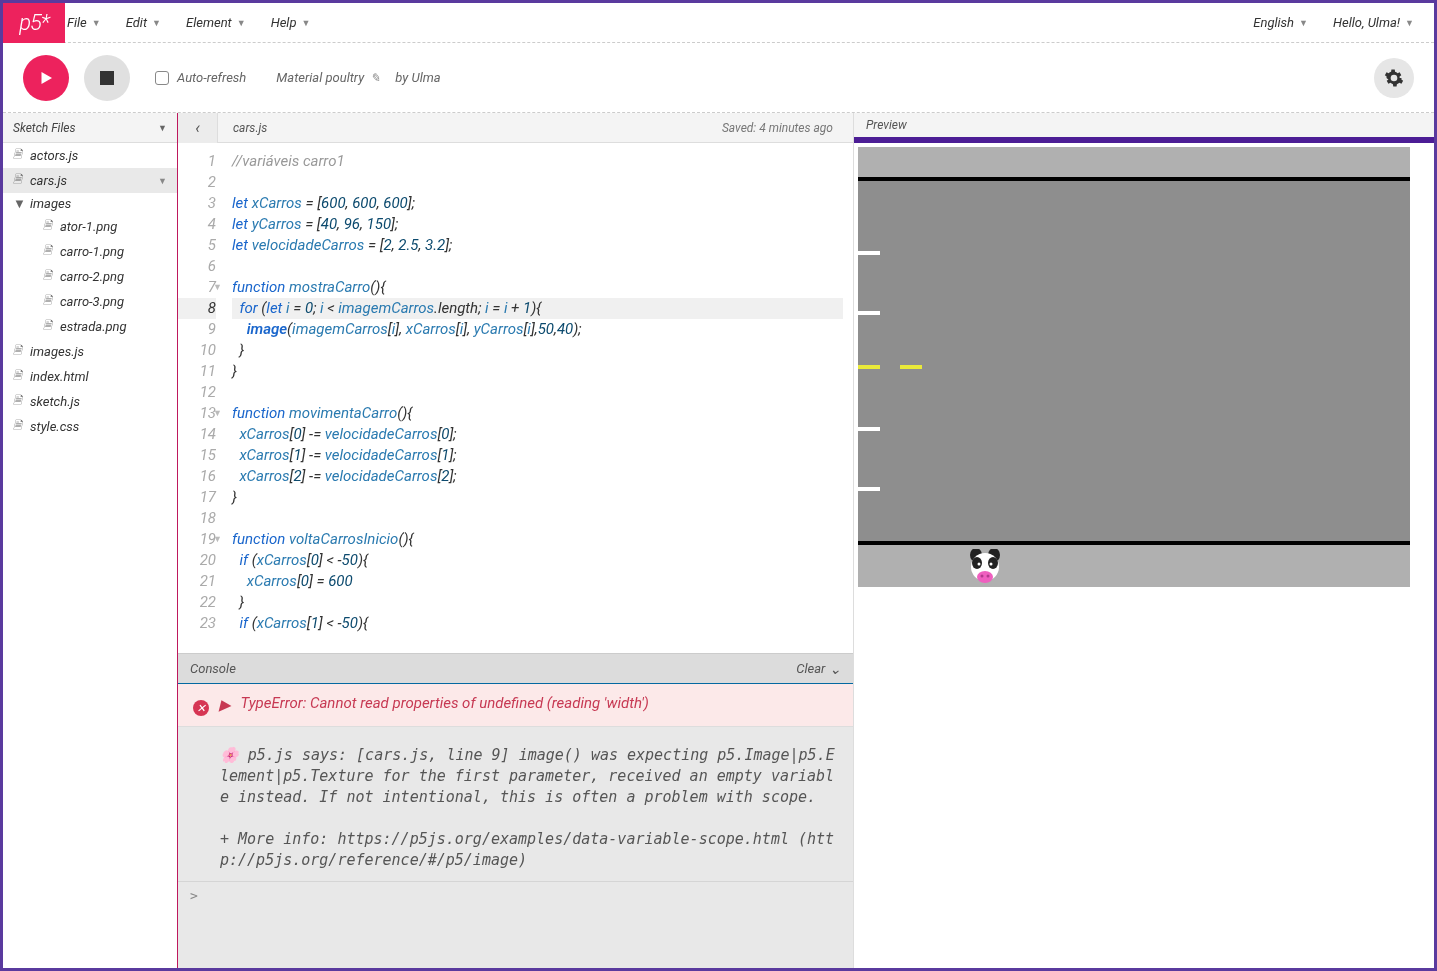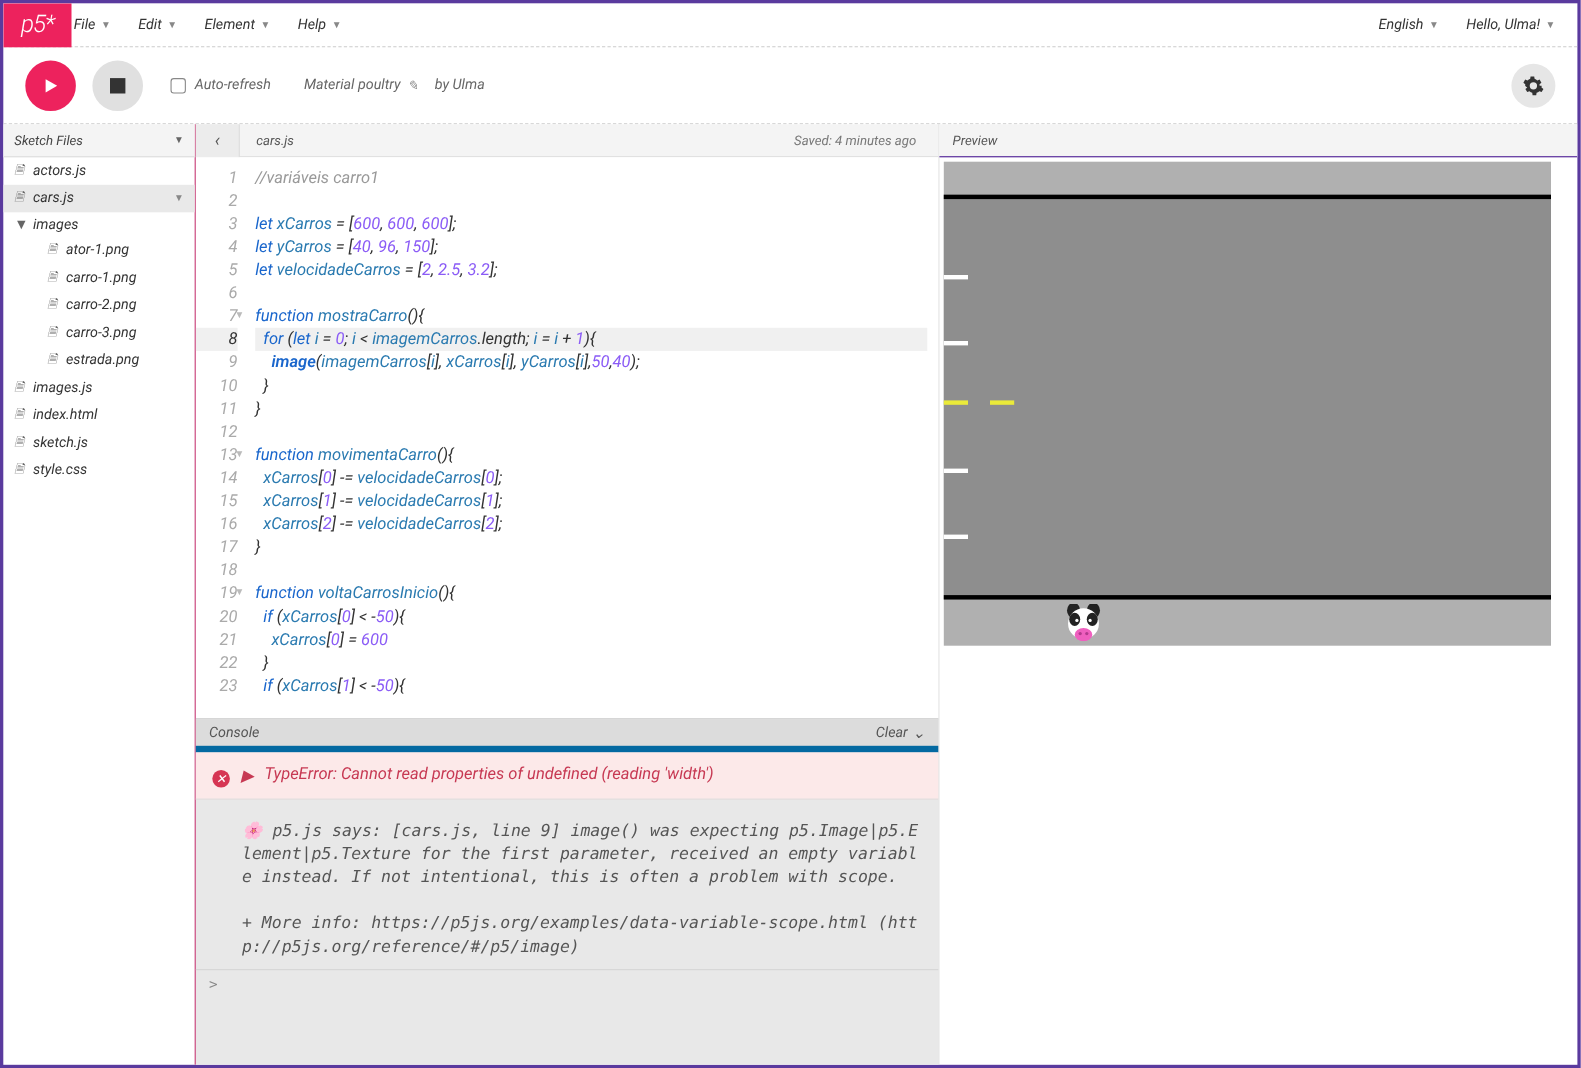--- a/index.html
+++ b/index.html
@@ -44,32 +44,32 @@
 .gutter { width:44px; text-align:right; color:#aaa; padding:8px 6px 8px 0; user-select:none; position:relative; }
 .gutter .ln { height:21px; position:relative; }
 .gutter .fold { position:absolute; right:-6px; font-size:9px; color:#bbb; }
 .gutter .cur { background:#f0f0f0; color:#333; }
 .code { flex:1; padding:8px 10px; white-space:pre; }
 .code .line { height:21px; }
 .code .hl { background:#f0f0f0; display:block; }
 .c-comment { color:#999; }
 .c-kw { color:#1a66cc; }
 .c-var { color:#2a7ab0; }
-.c-num { color:#8b5cf6; }
+.c-num { color:#0c4a6e; }
 .c-call { color:#1a66cc; font-weight:600; }
 .console-panel { border-top:1px solid #ccc; background:#e8e8e8; display:flex; flex-direction:column; height:315px; }
-.console-header { height:30px; display:flex; align-items:center; padding:0 12px; font-size:13px; color:#555; background:#dcdcdc; border-bottom:6px solid #0369a1; }
+.console-header { height:30px; display:flex; align-items:center; padding:0 12px; font-size:13px; color:#555; background:#dcdcdc; border-bottom:1px solid #0369a1; }
 .console-header .clear { margin-left:auto; display:flex; align-items:center; gap:4px; cursor:pointer; }
 .error-row { background:#fce9e9; padding:10px 15px; display:flex; gap:10px; font-family:"Menlo","Consolas",monospace; font-size:15px; color:#c73953; border-bottom:1px solid #ddd; }
 .error-icon { width:16px; height:16px; border-radius:50%; background:#d63553; color:#fff; display:flex; align-items:center; justify-content:center; font-size:11px; margin-top:6px; flex-shrink:0; }
 .error-expand { color:#c73953; margin-top:2px; }
 .msg-row { padding:18px 15px 10px 42px; font-family:"Menlo","Consolas",monospace; font-size:15px; color:#555; line-height:1.4; word-break:break-all; }
 .console-input { padding:6px 12px; font-family:"Menlo","Consolas",monospace; color:#888; border-top:1px solid #d5d5d5; }
 .preview-col { width:580px; display:flex; flex-direction:column; }
-.preview-header { height:30px; display:flex; align-items:center; padding:0 12px; background:#f4f4f4; border-bottom:1px solid #4c1d95; font-size:12px; color:#555; }
+.preview-header { height:30px; display:flex; align-items:center; padding:0 12px; background:#f4f4f4; border-bottom:6px solid #4c1d95; font-size:12px; color:#555; }
 .canvas-wrap { padding:4px; }
 .road { width:552px; height:440px; background:#b0b0b0; position:relative; }
 .asphalt { position:absolute; left:0; right:0; top:30px; bottom:42px; background:#8e8e8e; border-top:4px solid #000; border-bottom:4px solid #000; }
 .lane-dash { position:absolute; left:0; right:0; height:4px; }
 .lane-dash.white div { display:inline-block; width:22px; height:4px; background:#fff; margin-right:20px; }
 .lane-dash.yellow { height:12px; }
 .lane-dash.yellow div { display:inline-block; width:22px; height:4px; background:#eaea3a; margin-right:20px; }
 .lane-dash.yellow .row2 { margin-top:4px; }
 .actor { position:absolute; bottom:4px; left:110px; width:34px; height:34px; }
 </style>

